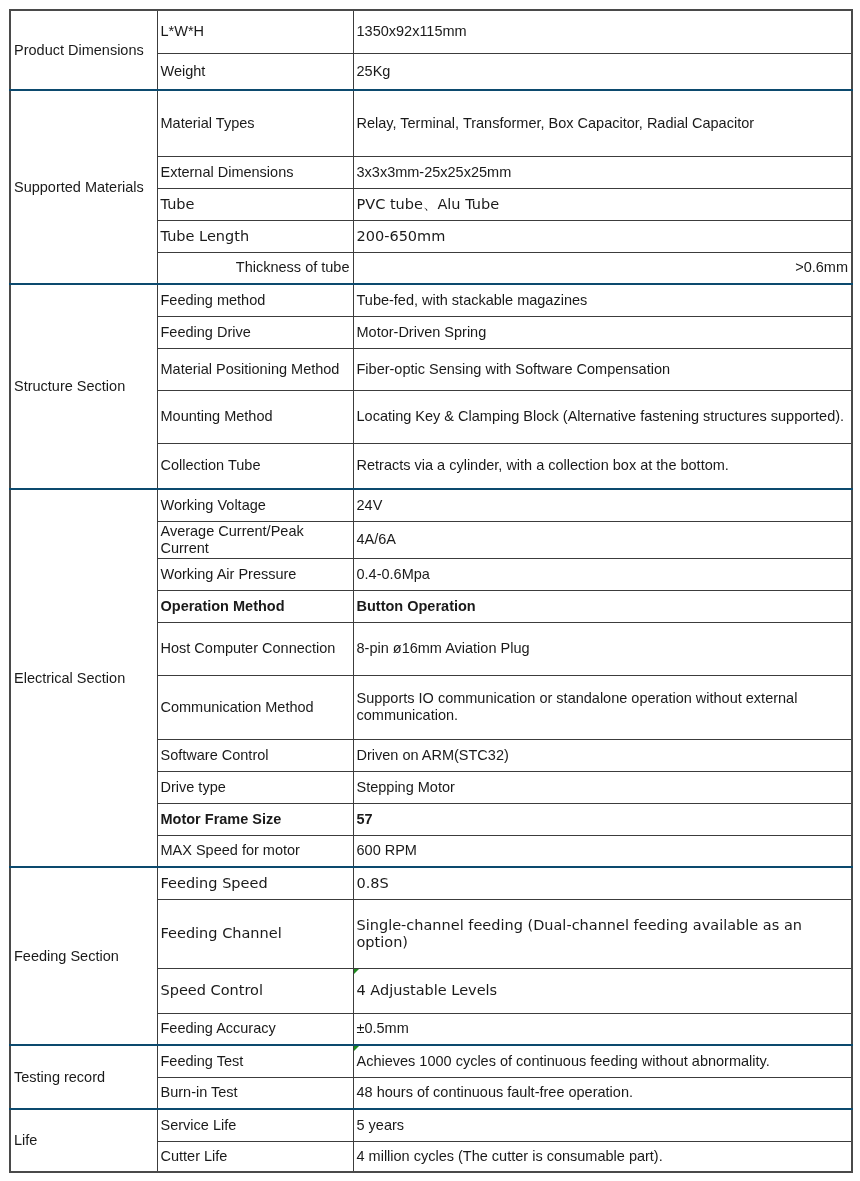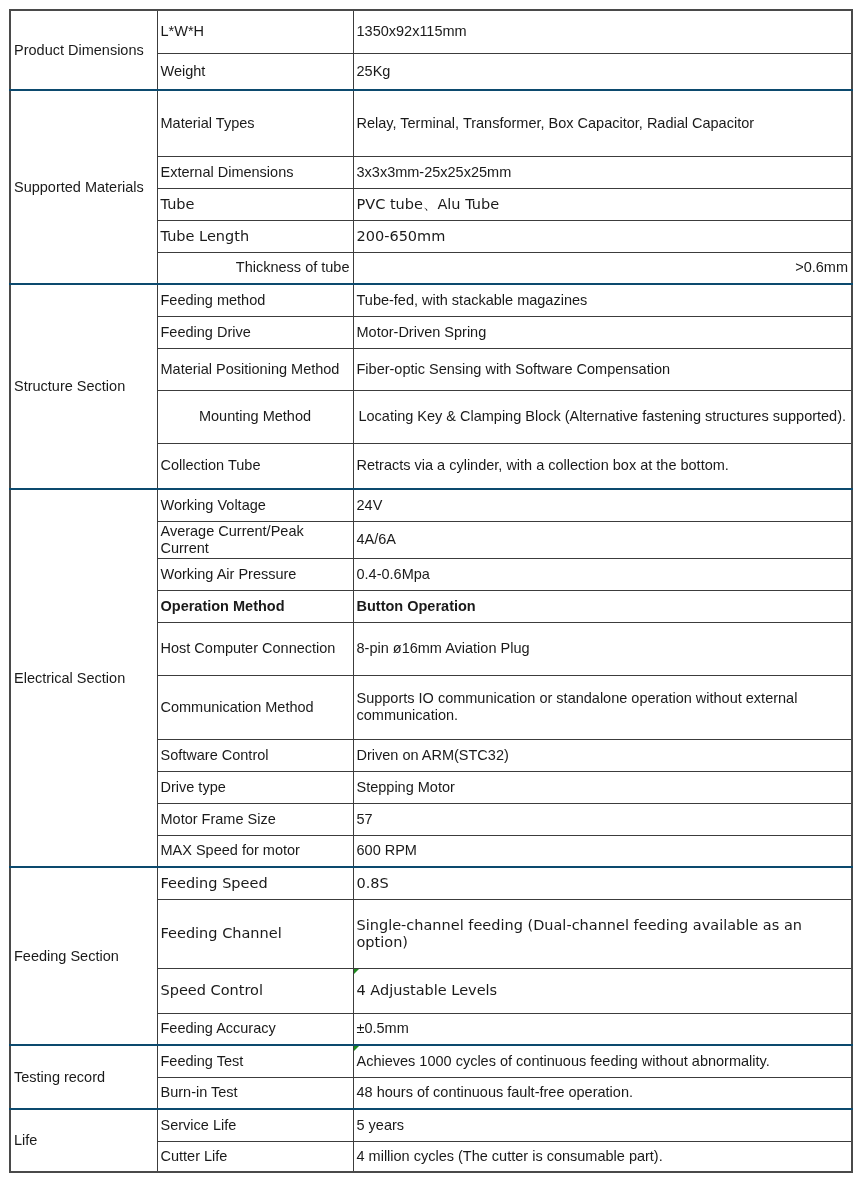--- a/index.html
+++ b/index.html
@@ -75,21 +75,21 @@
         <td class="">Tube-fed, with stackable magazines</td>
       </tr>
       <tr style="height: 32px; padding-left: 16px;">
         <td class="">Feeding Drive</td>
         <td class="">Motor-Driven Spring</td>
       </tr>
       <tr style="height: 42px;">
         <td class="">Material Positioning Method</td>
         <td class="">Fiber-optic Sensing with Software Compensation</td>
       </tr>
-      <tr style="height: 53px; text-align: center;">
+      <tr style="height: 53px;">
         <td class="">Mounting Method</td>
         <td class="">Locating Key &amp; Clamping Block (Alternative fastening structures supported).</td>
       </tr>
       <tr style="height: 46px;">
         <td class="">Collection Tube</td>
         <td class="">Retracts via a cylinder, with a collection box at the bottom.</td>
       </tr>
       <tr class="group-start" style="height: 32px;">
         <td class="sec" rowspan="10">Electrical Section</td>
         <td class="">Working Voltage</td>
@@ -116,21 +116,21 @@
         <td class="">Supports IO communication or standalone operation without external communication.</td>
       </tr>
       <tr style="height: 32px;">
         <td class="">Software Control</td>
         <td class="">Driven on ARM(STC32)</td>
       </tr>
       <tr style="height: 32px;">
         <td class="">Drive type</td>
         <td class="">Stepping Motor</td>
       </tr>
-      <tr style="height: 32px;">
+      <tr style="height: 32px; font-weight: bold;">
         <td class="">Motor Frame Size</td>
         <td class="">57</td>
       </tr>
       <tr style="height: 32px;">
         <td class="">MAX Speed for motor</td>
         <td class="">600 RPM</td>
       </tr>
       <tr class="group-start" style="height: 32px;">
         <td class="sec" rowspan="4">Feeding Section</td>
         <td class="alt">Feeding Speed</td>

